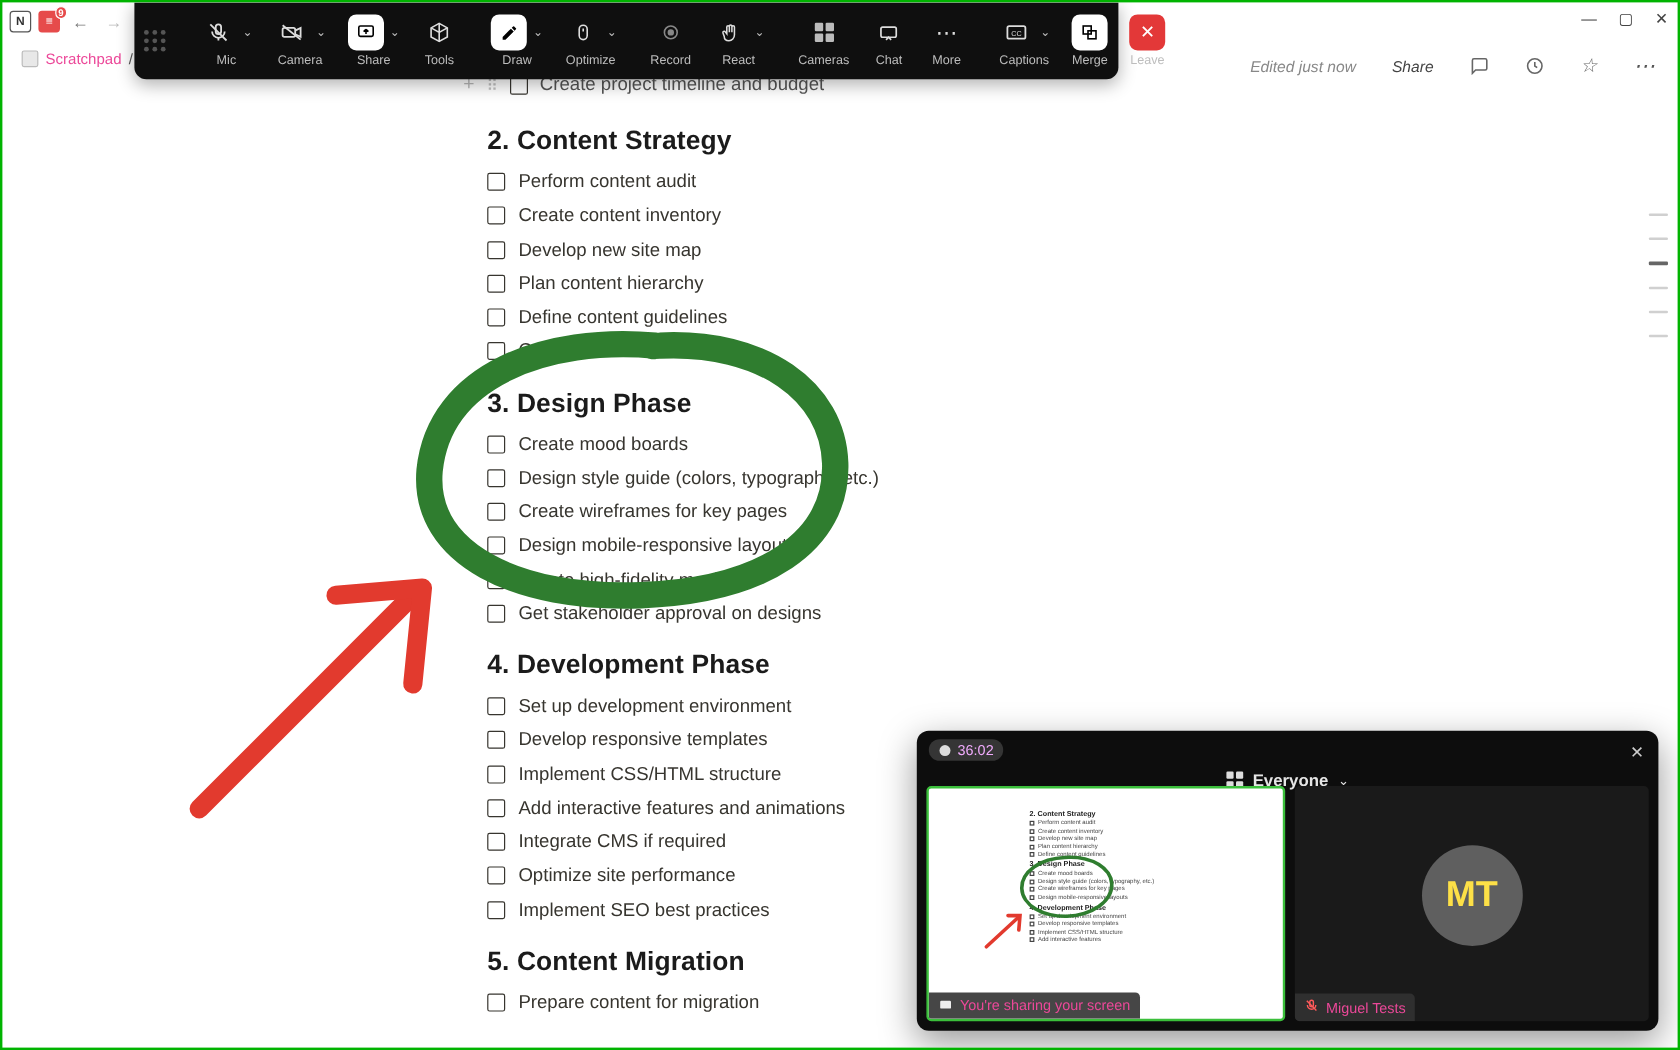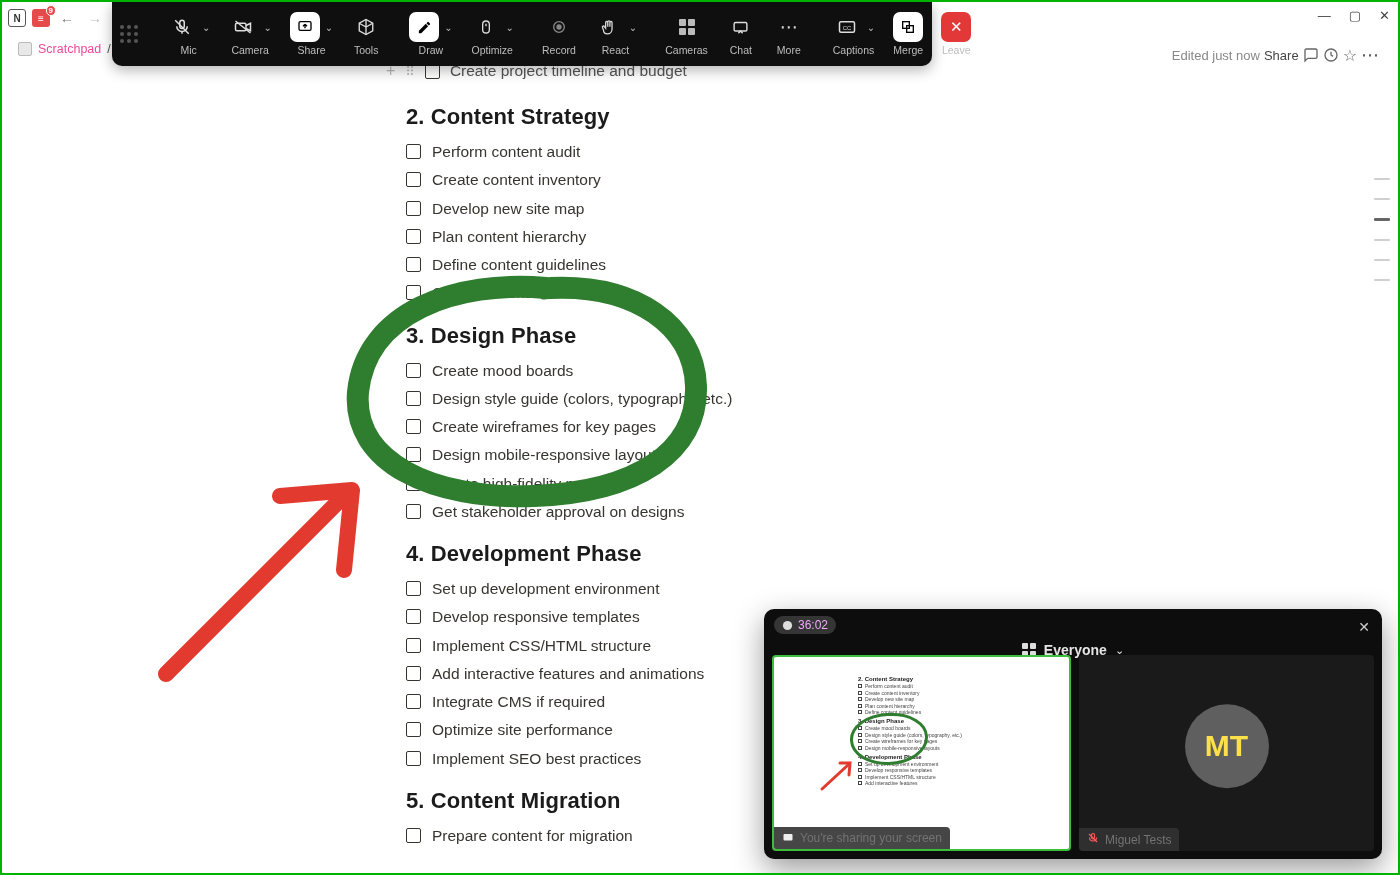--- a/index.html
+++ b/index.html
@@ -33,21 +33,21 @@
   .window-controls span { cursor:pointer; }
 
   
   .page-bar {
     display:flex; justify-content:space-between; align-items:center;
     padding: 4px 18px 4px 18px;
     font-size:13px; color:#555;
     position:relative; z-index:3;
   }
   .breadcrumb-page { color:#ec4899; }
-  .page-bar-right { display:flex; align-items:center; gap:4px; color:#888; }
+  .page-bar-right { display:flex; align-items:center; gap:30px; color:#888;font-style:italic; }
   .page-bar-right .share { color:#444; }
   .icon-sm { width:16px; height:16px; display:inline-flex; align-items:center; justify-content:center; }
   .star { font-size:16px; color:#666; }
   .dots { font-size:18px; letter-spacing:1px; color:#555; }
 
   
   .zoom-toolbar {
     position:absolute; top:0; left:110px;
     width:820px; height:64px;
     background:#0f0f0f;
@@ -106,21 +106,21 @@
     overflow:hidden; z-index:20;
     display:flex; flex-direction:column;
   }
   .vid-head { height:38px; display:flex; align-items:center; justify-content:center; position:relative; color:#e5e5e5; font-size:14px; }
   .vid-time { position:absolute; left:10px; top:7px; background:#353535; border-radius:12px; padding:2px 8px; font-size:12px; display:flex; align-items:center; gap:5px; color:#f0abfc;}
   .vid-close { position:absolute; right:12px; top:10px; color:#ccc; font-size:14px; cursor:pointer;}
   .vid-head .ev { display:flex; align-items:center; gap:8px;margin-top:44px; }
   .vid-body { flex:1; display:flex; gap:8px; padding:8px; }
   .tile { flex:1; background:#1a1a1a; border-radius:4px; position:relative; overflow:hidden; }
   .tile.share { border:2px solid #3bbf3b; background:#ffffff; }
-  .tile .label-bar { position:absolute; left:0; bottom:0; display:flex; align-items:center; gap:6px; background:rgba(50,50,50,.9); color:#737373; font-size:12px; padding:4px 8px; border-top-right-radius:4px;}
+  .tile .label-bar { position:absolute; left:0; bottom:0; display:flex; align-items:center; gap:6px; background:rgba(50,50,50,.9); color:#ec4899; font-size:12px; padding:4px 8px; border-top-right-radius:4px;}
   .avatar-circle { width:84px; height:84px; border-radius:50%; background:#5f5f5f; display:flex; align-items:center; justify-content:center; color:#fde047; font-size:30px; font-weight:600; position:absolute; top:50%; left:50%; transform:translate(-50%,-58%);}
   .mic-off { color:#ff5a5a; font-size:13px; }
 
   
   .mini { position:absolute; inset:4px 4px 22px 4px; background:#fff; font-size:5px; color:#444; padding:12px 20px 6px 80px; overflow:hidden;}
   .mini h6 { font-size:6px; font-weight:700; margin:3px 0 1px; color:#222;}
   .mini .mrow{ display:flex; align-items:center; gap:3px; margin:.5px 0;}
   .mini .mchk{ width:4px; height:4px; border:0.6px solid #444; }
   .mini-circle{ position:absolute; border:3px solid #2f7d2f; border-radius:50% 48% 52% 50%; width:78px; height:52px; left:72px; top:52px; transform:rotate(-2deg);}
   .mini-arrow{ position:absolute; left:40px; top:96px; }

